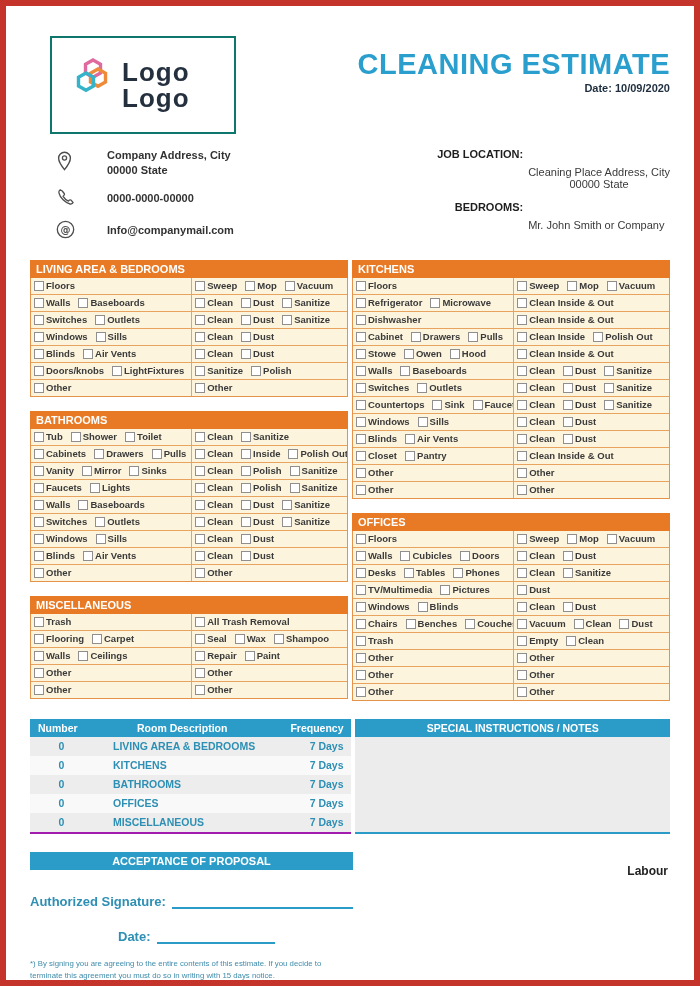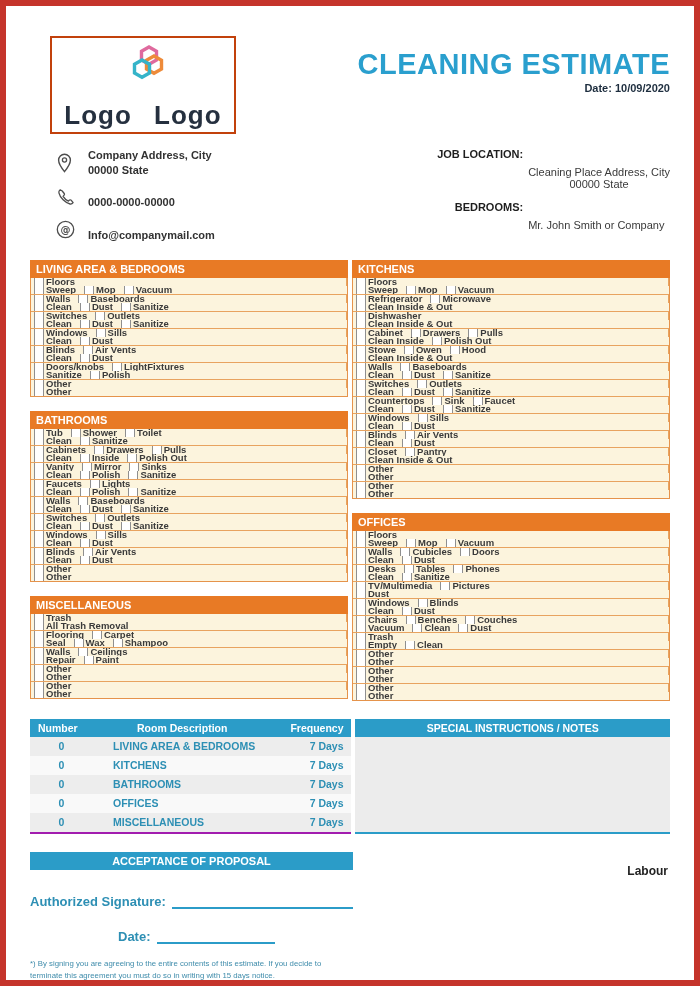--- a/index.html
+++ b/index.html
@@ -4,46 +4,46 @@
 <style>
   html,body{margin:0;padding:0;background:#8a8a8a;}
   .page{
     width:700px;height:986px;box-sizing:border-box;margin:0 auto;
     background:#fff;border:6px solid #c5342b;position:relative;
     font-family:"Liberation Sans",sans-serif;color:#333;overflow:hidden;
   }
   .inner{padding:0 24px;}
   
   .header-row{display:flex;justify-content:space-between;margin-top:30px;}
-  .logo-box{width:182px;height:94px;border:2px solid #c2410c;margin-left:20px;
-    display:flex;flex-direction:column;align-items:center;justify-content:center;}
+  .logo-box{width:182px;height:94px;border:2px solid #0f766e;margin-left:20px;
+    display:flex;align-items:center;justify-content:center;}
   .logo-text{font-size:26px;font-weight:bold;color:#25303f;word-spacing:14px;letter-spacing:1px;line-height:1;}
   .title-block{text-align:right;padding-top:14px;}
   .doc-title{font-size:29px;font-weight:bold;color:#2a9fce;letter-spacing:0.5px;line-height:1;}
   .doc-number{font-size:14px;font-weight:bold;color:#1d2d3e;margin-top:9px;}
   .doc-date{font-size:11px;font-weight:bold;color:#1d2d3e;margin-top:3px;}
   
   .contact-row{display:flex;justify-content:space-between;margin-top:10px;}
   .contact-left{padding-left:26px;padding-top:4px;}
-  .contact-item{display:flex;align-items:flex-end;margin-bottom:9px;}
+  .contact-item{display:flex;align-items:center;margin-bottom:9px;gap:19px;}
   .contact-item .ico{width:22px;flex:0 0 22px;margin-right:10px;padding-top:1px;}
   .contact-text{font-size:11px;font-weight:bold;color:#323232;line-height:1.35;}
   .job-block{padding-top:4px;}
   .job-row{display:flex;font-size:11px;margin-bottom:11px;}
   .job-label{flex:0 0 160px;text-align:right;font-weight:bold;color:#1e1e1e;}
   .job-value{margin-left:5px;color:#3a3a3a;max-width:155px;margin-top:18px;}
   .job-value .second-line{text-align:center;}
   
   .checklists{display:flex;gap:4px;margin-top:8px;}
   .col{width:323px;}
   .section{margin-bottom:14px;}
   .section-header{background:#e87a25;color:#fff;font-weight:bold;font-size:11px;
     padding:2px 6px;height:14px;line-height:14px;}
   .section-body{border:1px solid #e5934b;border-top:none;}
-  .check-row{display:flex;background:#fcf4dd;border-bottom:1px solid #e8a35f;height:16px;flex-direction:column;}
+  .check-row{display:flex;background:#fcf4dd;border-bottom:1px solid #e8a35f;height:16px;}
   .check-row:last-child{border-bottom:none;}
   .cell-items{flex:0 0 51%;border-right:1px solid #e8a35f;display:flex;align-items:center;
     gap:8px;padding-left:3px;box-sizing:border-box;overflow:hidden;}
   .cell-actions{flex:1;display:flex;align-items:center;gap:8px;padding-left:3px;overflow:hidden;}
   .cb{display:inline-flex;align-items:center;gap:2px;font-size:9.5px;font-weight:bold;
     color:#3a3a3a;white-space:nowrap;}
   .box{width:8px;height:8px;border:1px solid #8f8f8f;background:#fff;flex:0 0 8px;}
   
   .mid-row{display:flex;gap:4px;margin-top:4px;}
   .summary{width:323px;border-bottom:2px solid #a21caf;}

